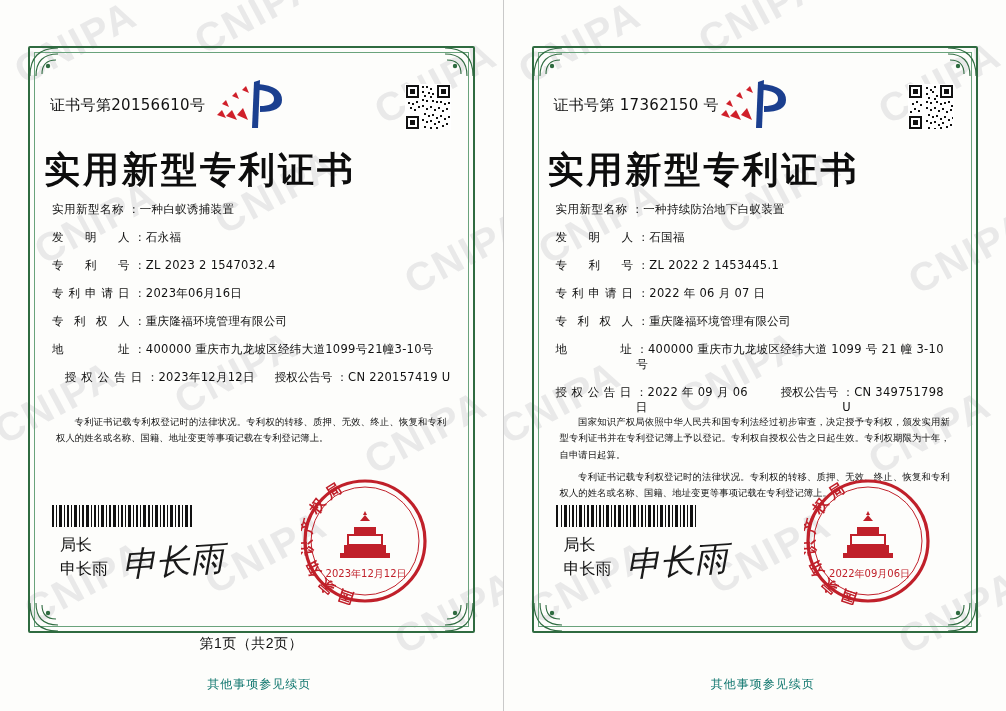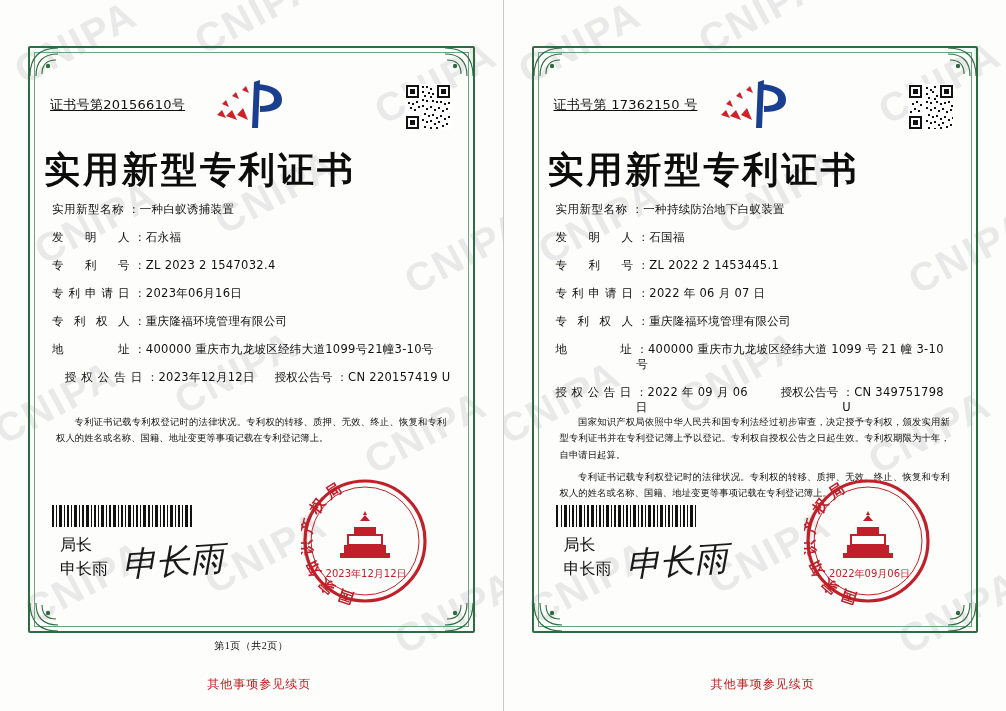--- a/index.html
+++ b/index.html
@@ -91,25 +91,24 @@
     left: 50%;
     transform: translateX(-50%);
     top: 14px;
     width: 110px;
     height: 58px;
   }
   .cert-no {
     position: absolute;
     left: 6px;
     top: 34px;
-    font-size: 13px;
+    font-size: 15px;
     color: #111;
     font-family: "DejaVu Sans", sans-serif;
     letter-spacing: 0.3px;
-    text-decoration: underline;
   }
   .title {
     position: absolute;
     left: 0;
     right: 0;
     top: 84px;
     font-size: 36px;
     font-weight: bold;
     color: #0d0d0d;
     letter-spacing: 3px;
@@ -208,33 +207,33 @@
     color: #c0202a;
     font-family: "DejaVu Sans", sans-serif;
     white-space: nowrap;
   }
   .page-no {
     position: absolute;
     left: 0;
     right: 0;
     bottom: 58px;
     text-align: center;
-    font-size: 10px;
+    font-size: 14px;
     color: #111;
-    font-family: Liberation Serif, serif;
+    font-family: Liberation Sans, sans-serif;
     letter-spacing: 0.5px;
   }
   .footer-note {
     position: absolute;
     left: 0;
     right: 0;
     bottom: 18px;
     text-align: center;
     font-size: 12px;
-    color: #b91c1c;
+    color: #0f766e;
     font-family: "DejaVu Sans", sans-serif;
     letter-spacing: 1px;
     padding-left: 16px;
   }
 </style>
 </head>
 <body>
 
 <div class="page">
 

